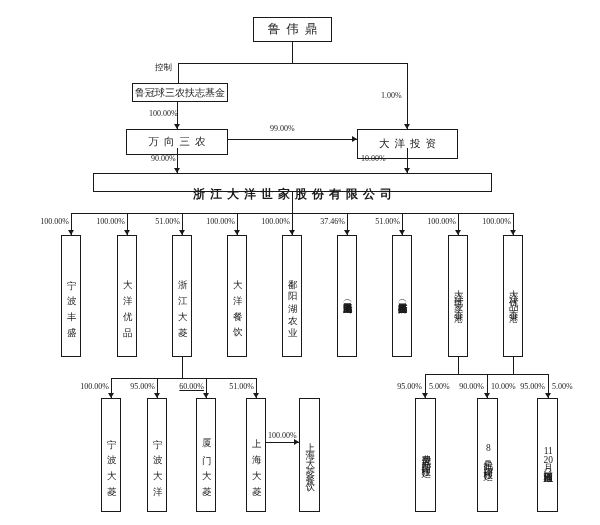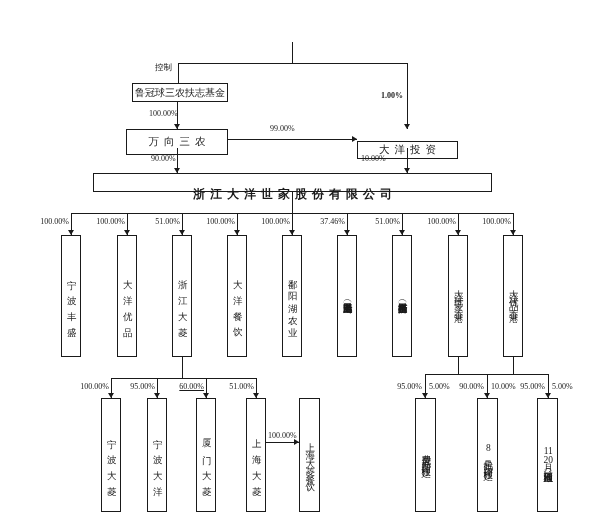--- a/index.html
+++ b/index.html
@@ -36,27 +36,30 @@
   .pct{position:absolute;font-size:8px;line-height:1;white-space:nowrap;}
   .lu{font-size:12.5px;letter-spacing:6px;margin-right:-6px;}
   .co{font-size:12px;letter-spacing:5px;margin-right:-5px;font-weight:bold;margin-top:23px;}
   .mid{letter-spacing:5px;margin-right:-5px;}
 </style>
 </head>
 <body>
 
 <div id="canvas">
 
+  <div class="box hbox" style="left:253px;top:17px;width:79px;height:25px;">
+    <span class="lu">鲁伟鼎</span>
+  </div>
   <div class="box hbox" style="left:132px;top:83px;width:96px;height:19px;font-size:10px;align-items:center;">
     <span>鲁冠球三农扶志基金</span>
   </div>
   <div class="box hbox" style="left:126px;top:129px;width:102px;height:26px;">
     <span class="mid">万向三农</span>
   </div>
-  <div class="box hbox" style="left:357px;top:129px;width:101px;height:18px;margin-top:12px;">
+  <div class="box hbox" style="left:357px;top:129px;width:101px;height:30px;">
     <span class="mid">大洋投资</span>
   </div>
   <div class="box hbox" style="left:93px;top:173px;width:399px;height:19px;">
     <span class="co">浙江大洋世家股份有限公司</span>
   </div>
 
   <div class="vl" style="left:292px;top:42px;height:21px;"></div>
   <div class="hl" style="left:178px;top:63px;width:230px;"></div>
   <div class="vl" style="left:178px;top:63px;height:20px;"></div>
   <div class="vl" style="left:407px;top:63px;height:66px;"></div>
@@ -64,21 +67,21 @@
   <div class="vl" style="left:177px;top:102px;height:27px;"></div>
   <div class="ad" style="left:174px;top:124px;"></div>
   <div class="hl" style="left:228px;top:139px;width:129px;"></div>
   <div class="ar" style="left:352px;top:136px;"></div>
   <div class="vl" style="left:177px;top:148px;height:25px;"></div>
   <div class="ad" style="left:174px;top:168px;"></div>
   <div class="vl" style="left:407px;top:148px;height:25px;"></div>
   <div class="ad" style="left:404px;top:168px;"></div>
 
   <div class="pct" style="left:155px;top:63px;font-size:8.5px;">控制</div>
-  <div class="pct" style="left:381px;top:92px;font-weight:bold;">1.00%</div>
+  <div class="pct" style="left:381px;top:92px;">1.00%</div>
   <div class="pct" style="left:149px;top:110px;">100.00%</div>
   <div class="pct" style="left:270px;top:125px;">99.00%</div>
   <div class="pct" style="left:151px;top:155px;">90.00%</div>
   <div class="pct" style="left:361px;top:155px;">10.00%</div>
 
   <div class="vl" style="left:292px;top:192px;height:43px;"></div>
   <div class="hl" style="left:71px;top:213px;width:443px;"></div>
 
   <div class="vl" style="left:71px;top:213px;height:22px;"></div>
   <div class="vl" style="left:127px;top:213px;height:22px;"></div>

